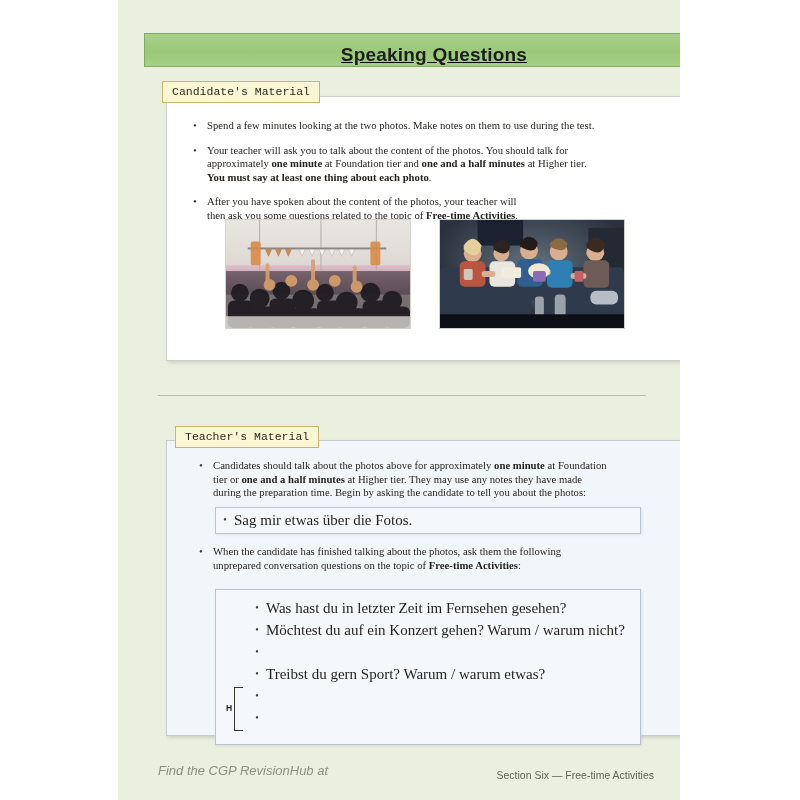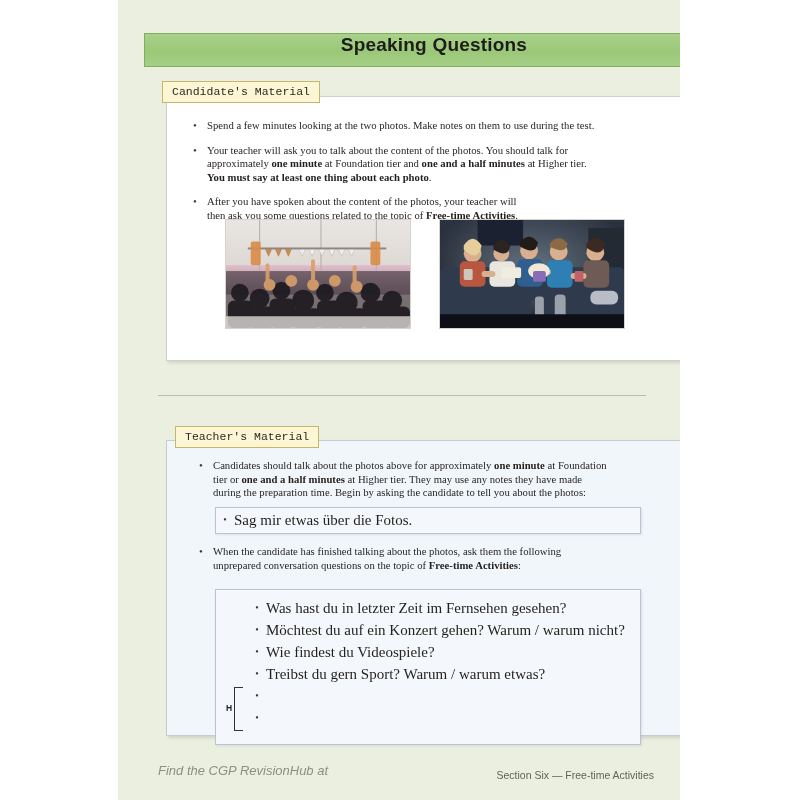--- a/index.html
+++ b/index.html
@@ -37,22 +37,23 @@
   .title-banner {
     position: absolute;
     left: 26px;
     top: 33px;
     width: 580px;
     height: 34px;
     background: linear-gradient(180deg, #a9d189 0%, #9ac878 55%, #a6cf86 100%);
     border: 1px solid #7fae61;
     box-sizing: border-box;
     display: flex;
-    align-items: flex-start;
+    align-items: flex-end;
     justify-content: center;
+    text-decoration: underline;
   }
   .title-banner-text {
     font-family: "Liberation Sans", sans-serif;
     font-size: 19px;
     font-weight: bold;
     color: #1d1d1b;
     letter-spacing: 0.2px;
   }
 
   
@@ -433,21 +434,20 @@
           <div class="qbox-row" style="height: 22px; padding-left: 32px;">
             <span class="qbox-dot">•</span>
             <span class="qbox-text">Was hast du in letzter Zeit im Fernsehen gesehen?</span>
           </div>
           <div class="qbox-row" style="height: 22px; padding-left: 32px;">
             <span class="qbox-dot">•</span>
             <span class="qbox-text">Möchtest du auf ein Konzert gehen?  Warum / warum nicht?</span>
           </div>
           <div class="qbox-row" style="height: 22px; padding-left: 32px;">
             <span class="qbox-dot">•</span>
-            <span class="qbox-text">Wie findest du Videospiele?</span>
           </div>
           <div class="qbox-row" style="height: 22px; padding-left: 32px;">
             <span class="qbox-dot">•</span>
             <span class="qbox-text">Treibst du gern Sport?  Warum / warum etwas?</span>
           </div>
           <div class="qbox-row" style="height: 22px; padding-left: 32px;">
             <span class="qbox-dot">•</span>
           </div>
           <div class="qbox-row" style="height: 22px; padding-left: 32px;">
             <span class="qbox-dot">•</span>

